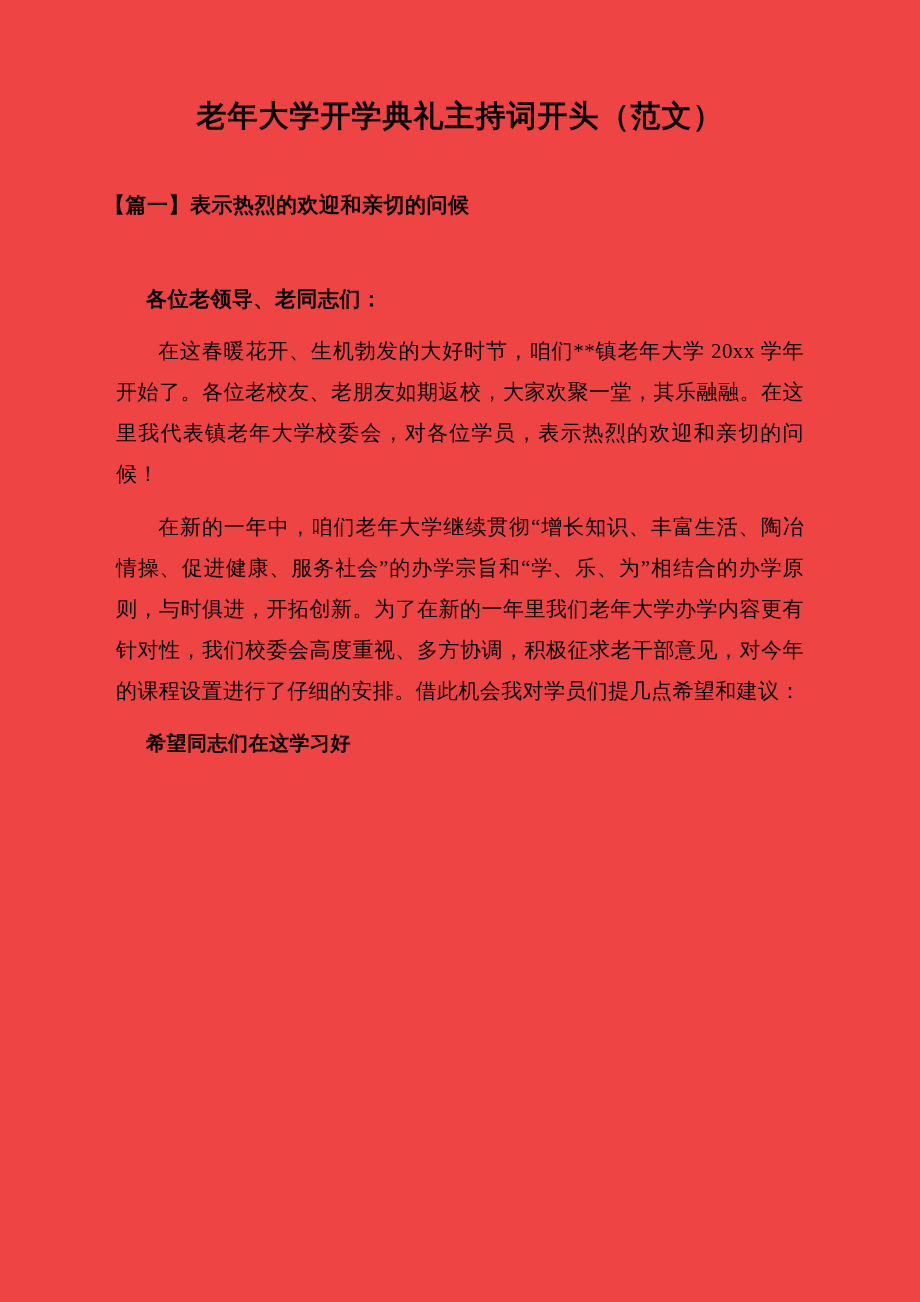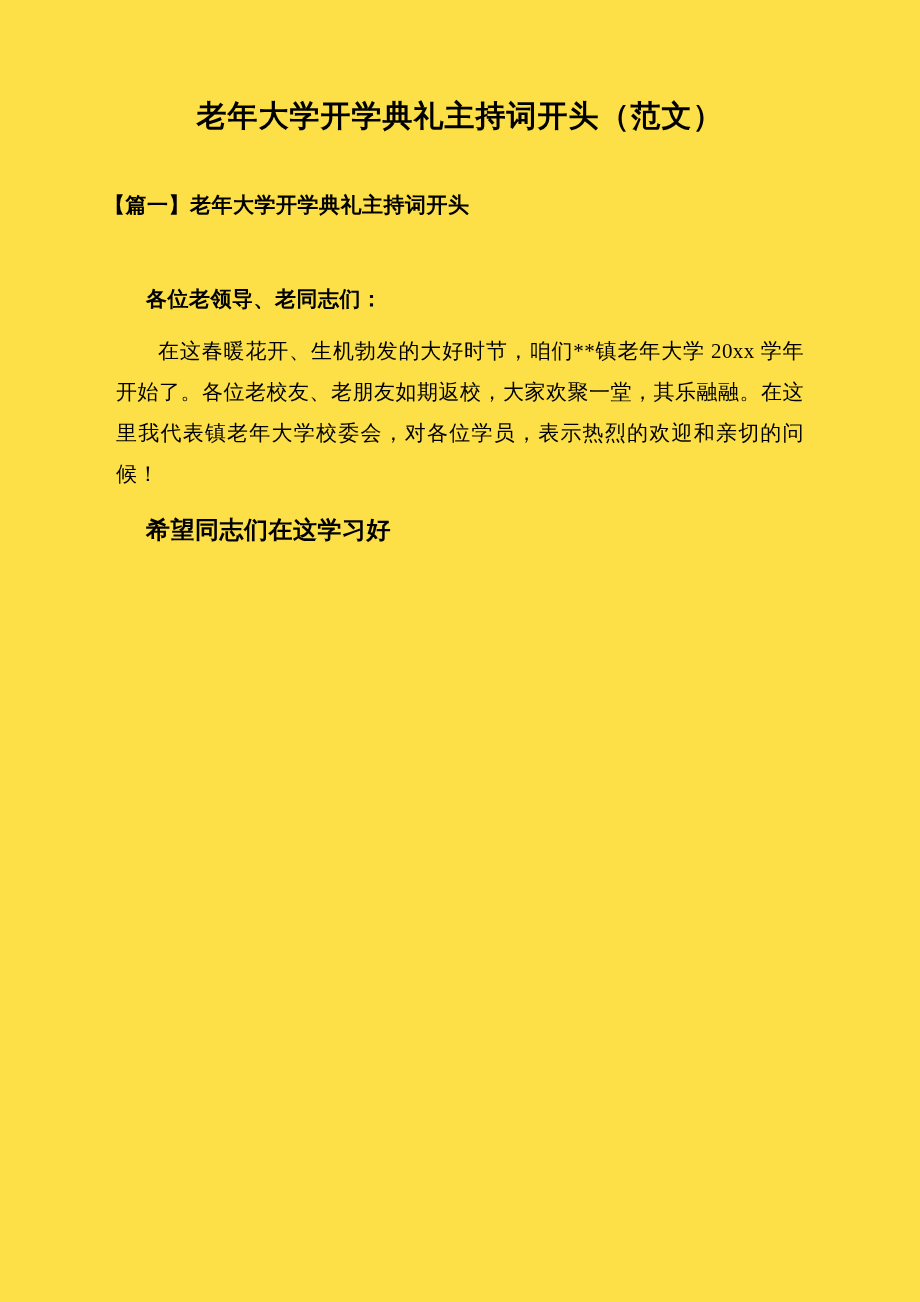--- a/index.html
+++ b/index.html
@@ -12,21 +12,21 @@
     height: 1302px;
     font-family: "Liberation Serif", "DejaVu Serif", serif;
     color: #000000;
     overflow: hidden;
   }
   .page {
     width: 920px;
     height: 1302px;
     box-sizing: border-box;
     padding: 96px 104px 40px 104px;
-    background: #fde047;
+    background: #ef4444;
     position: relative;
   }
   .doc-title {
     font-family: "Liberation Sans", "DejaVu Sans", sans-serif;
     font-size: 30px;
     font-weight: bold;
     text-align: center;
     letter-spacing: 1px;
     margin: 0 0 54px 0;
     line-height: 1.3;
@@ -43,21 +43,21 @@
     font-family: "Liberation Serif", "DejaVu Serif", serif;
     font-size: 21px;
     font-weight: bold;
     margin: 8px 0 10px 0;
     text-indent: 42px;
     line-height: 1.95;
     letter-spacing: 0.5px;
   }
   .subhead {
     font-family: "Liberation Serif", "DejaVu Serif", serif;
-    font-size: 24px;
+    font-size: 20px;
     font-weight: bold;
     margin: 0 0 4px 0;
     text-indent: 42px;
     line-height: 1.95;
     letter-spacing: 0.5px;
   }
   .para {
     font-size: 21px;
     margin: 12px;
     text-indent: 42px;
@@ -67,23 +67,24 @@
     letter-spacing: 0.4px;
   }
 </style>
 </head>
 <body>
 
 <div class="page">
 
   <h1 class="doc-title">老年大学开学典礼主持词开头（范文）</h1>
 
-  <div class="section-head">【篇一】老年大学开学典礼主持词开头</div>
+  <div class="section-head">【篇一】表示热烈的欢迎和亲切的问候</div>
 
   <div class="salutation">各位老领导、老同志们：</div>
 
   <p class="para">在这春暖花开、生机勃发的大好时节，咱们**镇老年大学 20xx 学年开始了。各位老校友、老朋友如期返校，大家欢聚一堂，其乐融融。在这里我代表镇老年大学校委会，对各位学员，表示热烈的欢迎和亲切的问候！</p>
 
+  <p class="para">在新的一年中，咱们老年大学继续贯彻“增长知识、丰富生活、陶冶情操、促进健康、服务社会”的办学宗旨和“学、乐、为”相结合的办学原则，与时俱进，开拓创新。为了在新的一年里我们老年大学办学内容更有针对性，我们校委会高度重视、多方协调，积极征求老干部意见，对今年的课程设置进行了仔细的安排。借此机会我对学员们提几点希望和建议：</p>
 
   <div class="subhead">希望同志们在这学习好</div>
 
 
 </div>
 
 </body></html>

